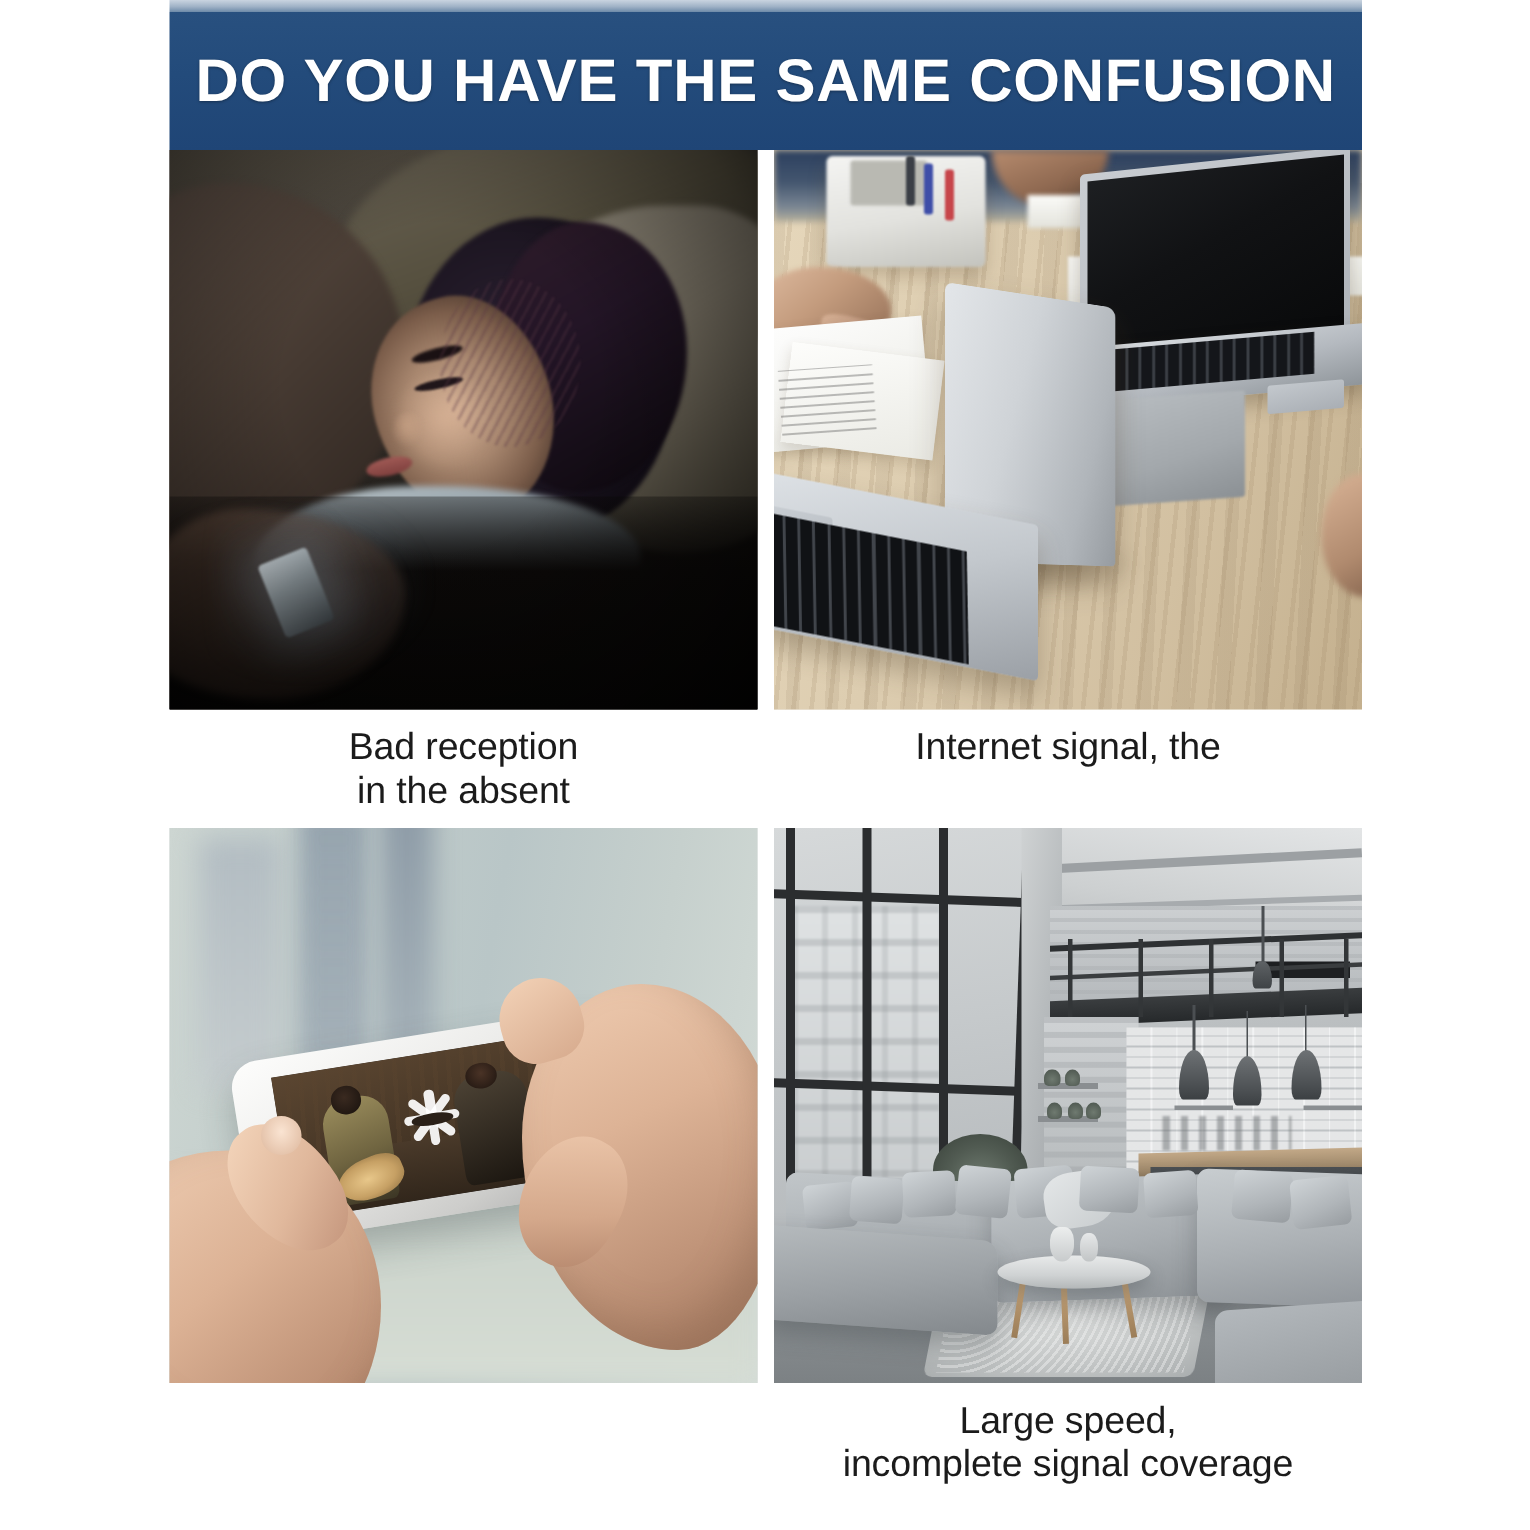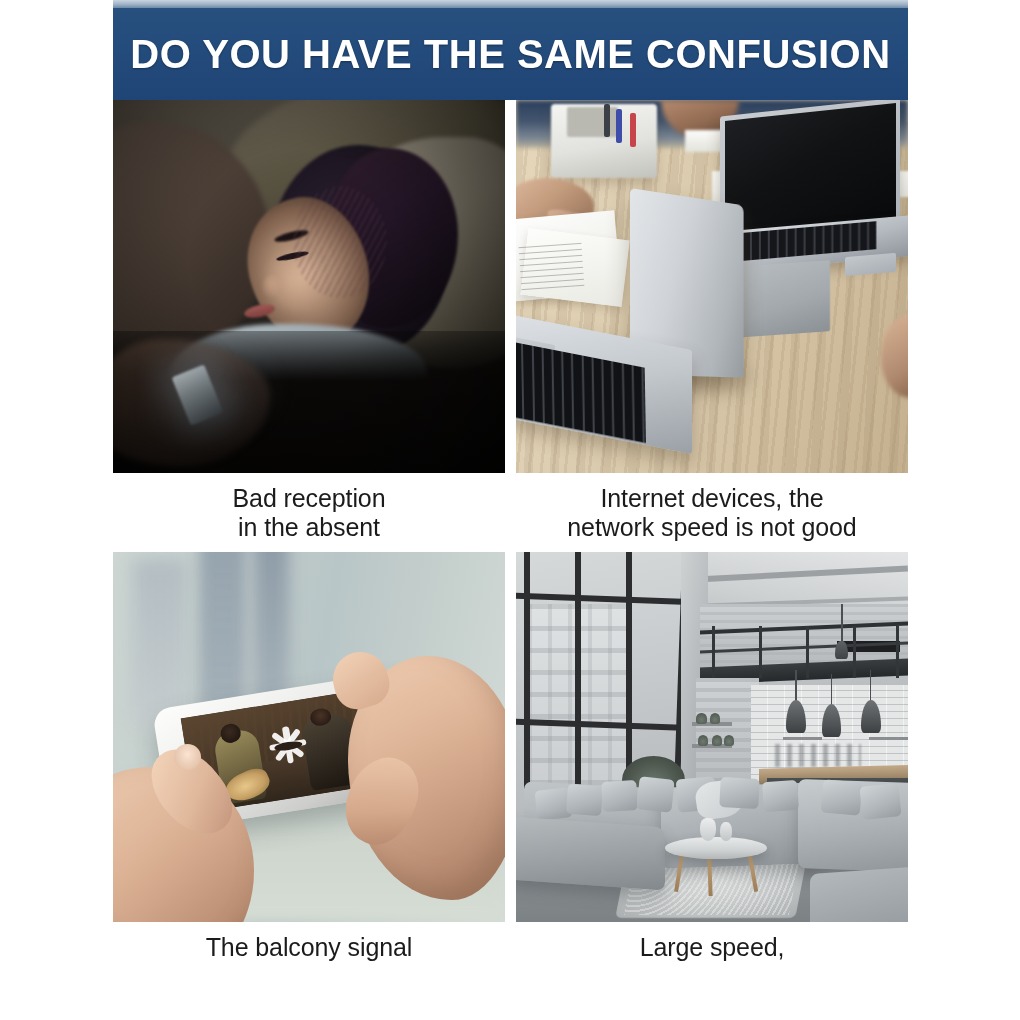--- a/index.html
+++ b/index.html
@@ -965,22 +965,21 @@
           <div class="of-paper2"></div>
           <div class="of-paper-lines"></div>
           <div class="of-lap1-shadow"></div>
           <div class="of-lap1-lid"></div>
           <div class="of-lap1-base"></div>
           <div class="of-lap1-trackpad"></div>
           <div class="of-lap1-keys"></div>
           <div class="of-hand-right"></div>
         </div>
         <div class="caption">
-          <span>Internet devices, the</span>
-          <span>network speed is not good</span>
+          <span>Internet signal, the</span>
         </div>
       </div>
     </div>
 
     <div class="row row2">
 
       <div class="cell">
         <div class="photo p-phone">
           <div class="ph-bg"></div>
           <div class="ph-bldg3"></div>
@@ -1016,21 +1015,20 @@
           </div>
 
           <div class="ph-hand-r"></div>
           <div class="ph-finger-top"></div>
           <div class="ph-thumb-r"></div>
           <div class="ph-hand-l"></div>
           <div class="ph-index-l"></div>
           <div class="ph-index-tip"></div>
         </div>
         <div class="caption">
-          <span>The balcony signal</span>
         </div>
       </div>
 
       <div class="cell">
         <div class="photo p-loft">
           <div class="lf-base"></div>
           <div class="lf-ceiling"></div>
           <div class="lf-ceil-beam"></div>
           <div class="lf-ceil-beam2"></div>
 
@@ -1105,18 +1103,19 @@
 
           <div class="lf-leg g1"></div>
           <div class="lf-leg g2"></div>
           <div class="lf-leg g3"></div>
           <div class="lf-table-top"></div>
           <div class="lf-vase"></div>
           <div class="lf-vase2"></div>
         </div>
         <div class="caption">
           <span>Large speed,</span>
+          <span>incomplete signal coverage</span>
         </div>
       </div>
     </div>
 
   </div>
 </div>
 
 </body></html>

